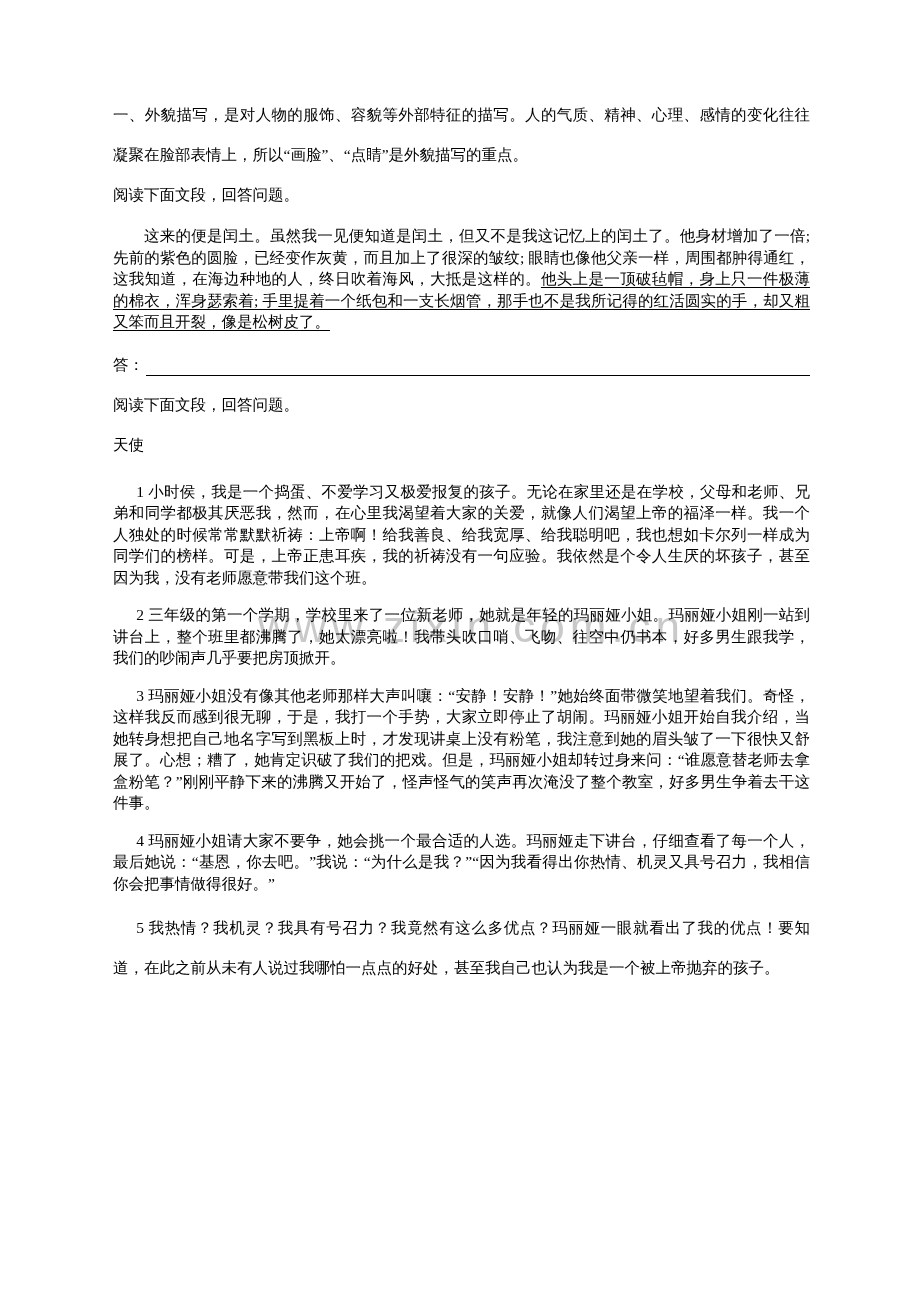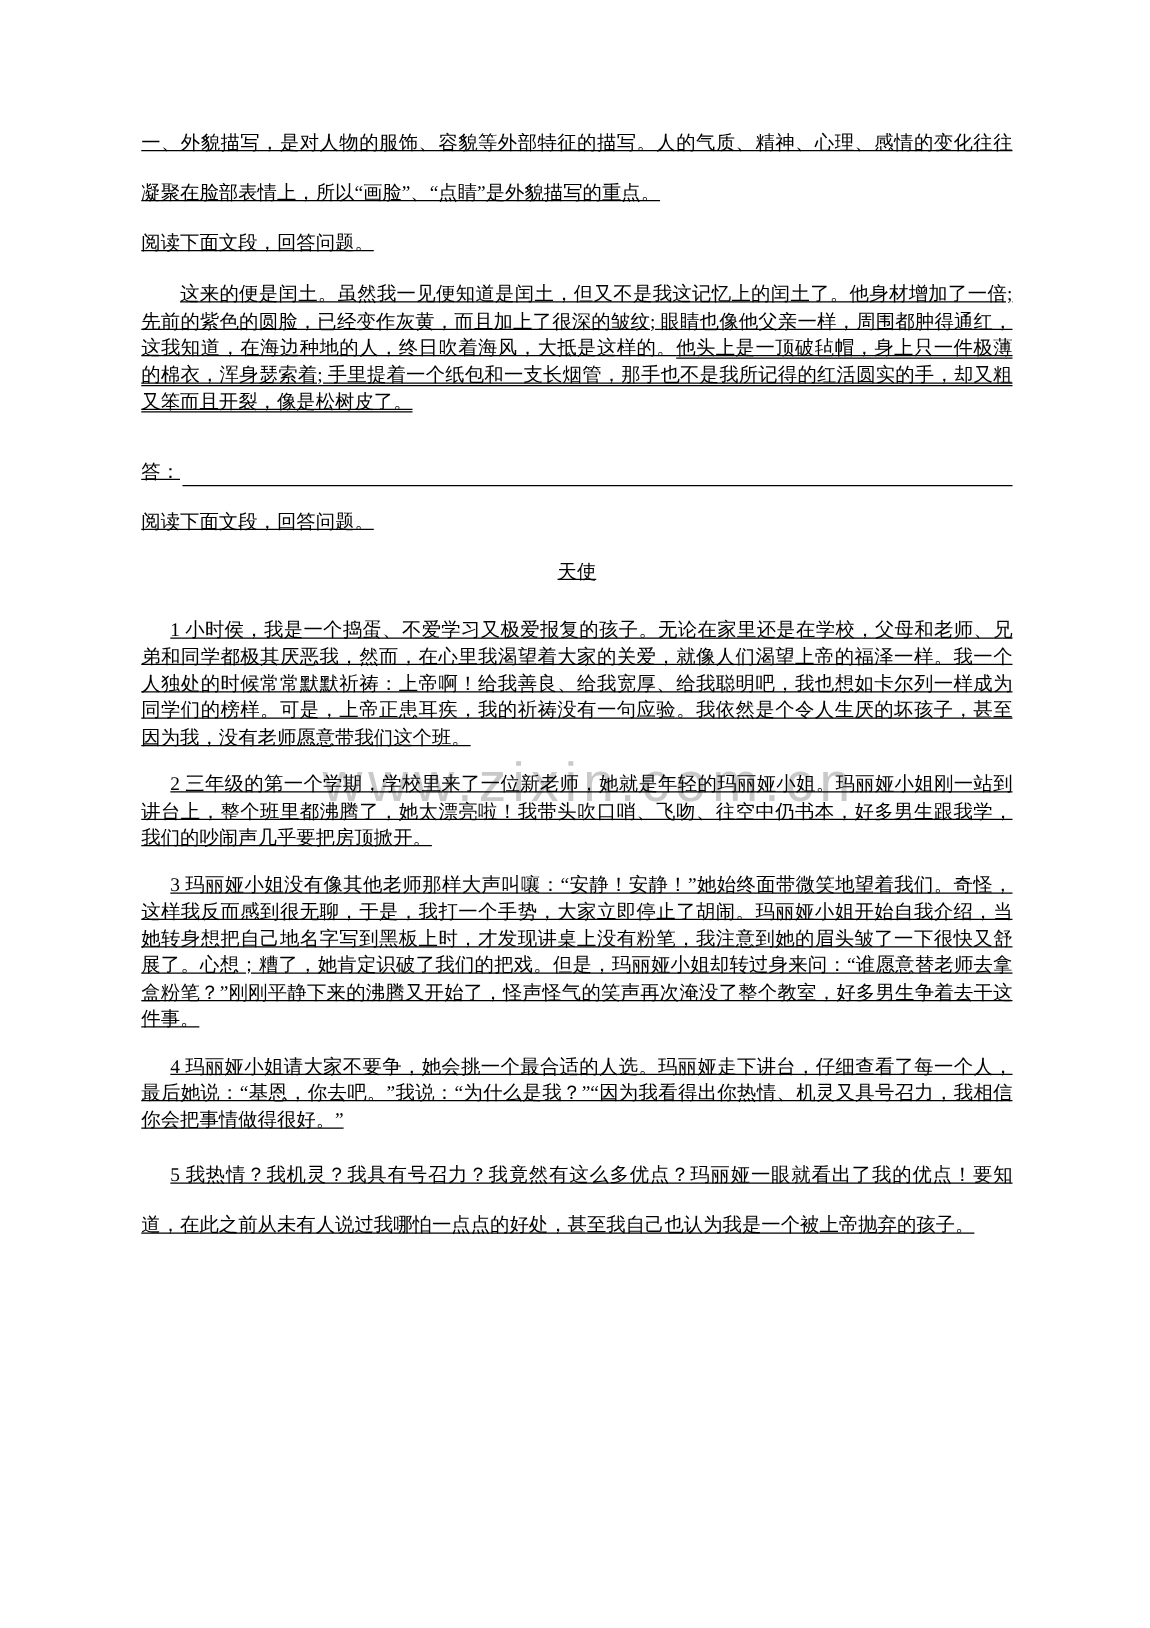--- a/index.html
+++ b/index.html
@@ -8,30 +8,30 @@
     position: relative;
     width: 920px;
     min-height: 1302px;
     background: #ffffff;
     padding: 95px 110px 60px 113px;
     font-family: "Liberation Serif", "DejaVu Serif", serif;
     font-size: 15.5px;
     color: #000000;
     overflow: hidden;
   }
-  .content { position: relative; z-index: 1; text-decoration: underline; }
+  .content { position: relative; z-index: 1; }
   .loose { line-height: 40px; text-align: justify; }
   .tight { line-height: 21.5px; text-align: justify; }
-  .passage { text-indent: 2em; margin-top: 10px; margin-bottom: 25px; }
+  .passage { text-indent: 2em; margin-top: 10px; margin-bottom: 12px; }
   .underlined { text-decoration: underline; text-underline-offset: 3px; }
   .question { text-indent: 4em; }
   .answer-row { display: flex; align-items: flex-end; height: 40px; }
   .answer-row .label { line-height: 40px; flex: 0 0 auto; }
   .answer-fill { flex: 1 1 auto; border-bottom: 1px solid #000; margin-bottom: 9px; margin-left: 2px; }
-  .story-title { text-align: center; line-height: 40px; }
+  .story-title { text-align: left; line-height: 40px; }
   .story-p { text-indent: 1.5em; margin-top: 16px; }
   .story-p.loose { margin-top: 14px; }
   .watermark {
     position: absolute;
     top: 599px;
     left: 0;
     right: 0;
     z-index: 0;
     text-align: center;
     font-family: "Liberation Sans", "DejaVu Sans", sans-serif;

